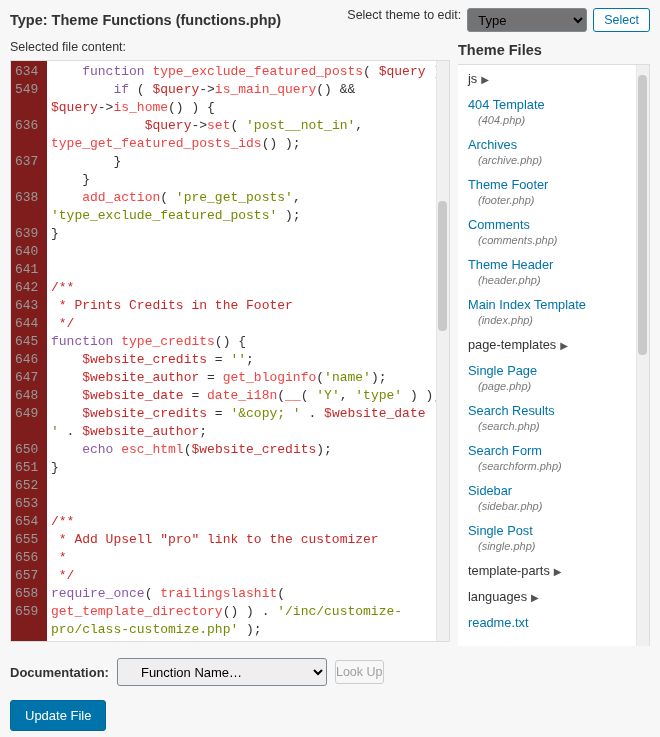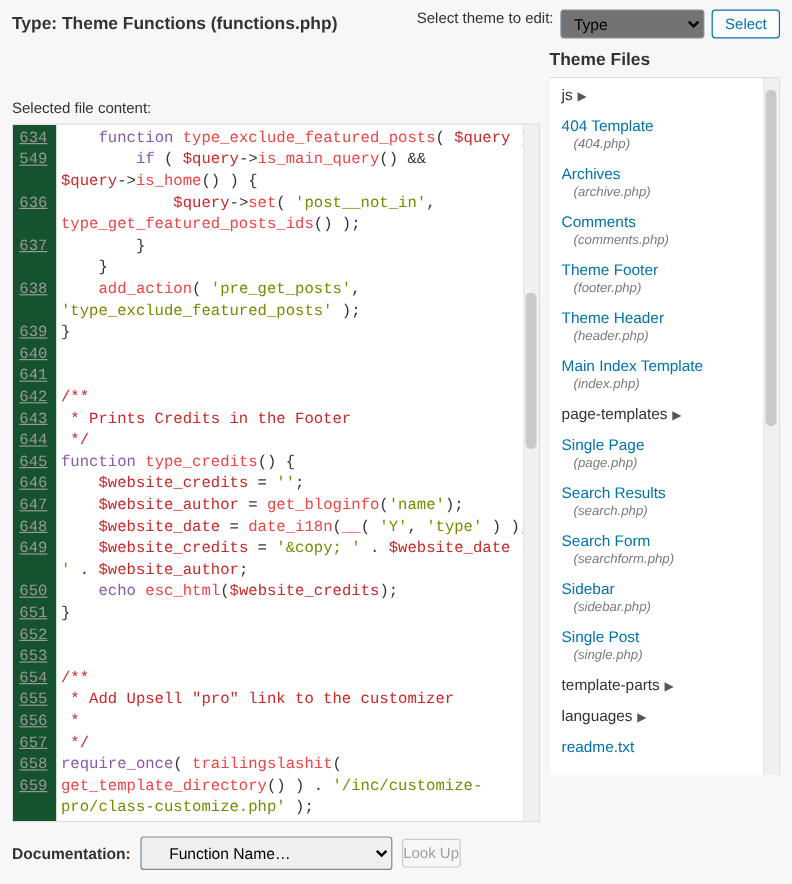--- a/index.html
+++ b/index.html
@@ -7,25 +7,25 @@
   .wrap { padding: 6px 10px 14px; }
   .header-row { display: flex; align-items: center; justify-content: space-between; padding: 2px 0 8px; }
   .page-title { font-size: 14.5px; font-weight: 600; }
   .selector-group { display: flex; gap: 6px; }
   .sel-label { font-size: 12.5px; }
   select.theme-sel { font-size: 13px; padding: 2px 26px 2px 6px; height: 24px; border: 1px solid #7e8993; border-radius: 3px; background: #737373; min-width: 120px; }
   button.select-btn { border: 1px solid #0073aa; color: #0073aa; background: #fff; padding: 3px 10px; border-radius: 3px; cursor: pointer; font-size: 12.5px; }
   .cols { display: flex; gap: 8px; }
   .left { flex: 1; min-width: 0; }
   .right { width: 192px; flex-shrink: 0; }
-  .sfc-label { font-size: 12.5px; margin-bottom: 6px; margin-top: 43px; }
+  .sfc-label { font-size: 12.5px; margin-bottom: 6px; }
   .editor-shell { border: 1px solid #ddd; background: #fff; position: relative; height: 582px; display: flex; flex-direction: column; }
   .editor-scroll { flex: 1; overflow: auto; }
   .code-wrap { display: flex; font-family: Consolas, "Courier New", monospace; font-size: 13px; line-height: 18px; }
-  .gutter { background: #14532d; color: #999; text-align: center; padding: 2px 6px 2px 4px; user-select: none; width: 36px; flex-shrink: 0; text-decoration: underline; }
+  .gutter { background: #7f1d1d; color: #999; text-align: left; padding: 2px 6px 2px 4px; user-select: none; width: 36px; flex-shrink: 0; }
   .gutter div { height: 18px; }
   .code { padding: 2px 4px; white-space: pre; color: #333; flex: 1; }
   .code div { height: 18px; }
   .tok-kw { color: #8959a8; }
   .tok-fn { color: #ef4444; }
   .tok-var { color: #c82829; }
   .tok-str { color: #718c00; }
   .tok-com { color: #c82829; }
   .vtrack { position: absolute; right: 0; top: 0; bottom: 0; width: 13px; background: #f0f0f0; border-left: 1px solid #e6e6e6; }
   .vthumb { position: absolute; right: 2px; width: 9px; background: #c9c9c9; border-radius: 4px; }
@@ -116,26 +116,26 @@
           </div>
           <div class="fli">
             <div class="fname">404 Template</div>
             <div class="fslug">(404.php)</div>
           </div>
           <div class="fli">
             <div class="fname">Archives</div>
             <div class="fslug">(archive.php)</div>
           </div>
           <div class="fli">
+            <div class="fname">Theme Footer</div>
+            <div class="fslug">(footer.php)</div>
+          </div>
+          <div class="fli">
             <div class="fname">Comments</div>
             <div class="fslug">(comments.php)</div>
-          </div>
-          <div class="fli">
-            <div class="fname">Theme Footer</div>
-            <div class="fslug">(footer.php)</div>
           </div>
           <div class="fli">
             <div class="fname">Theme Header</div>
             <div class="fslug">(header.php)</div>
           </div>
           <div class="fli">
             <div class="fname">Main Index Template</div>
             <div class="fslug">(index.php)</div>
           </div>
           <div class="fli dir">

